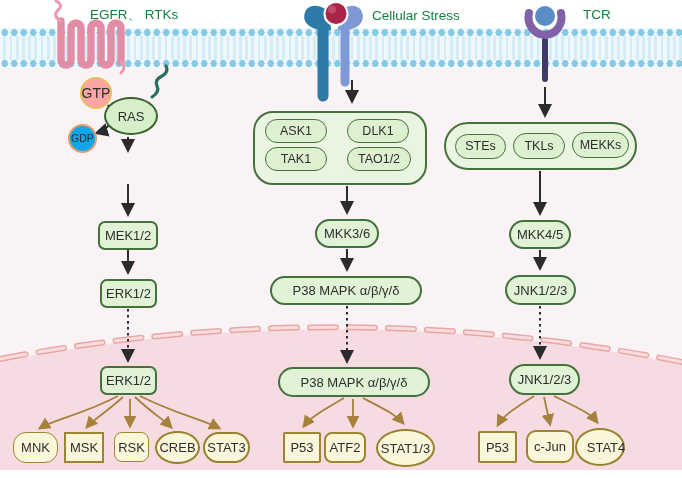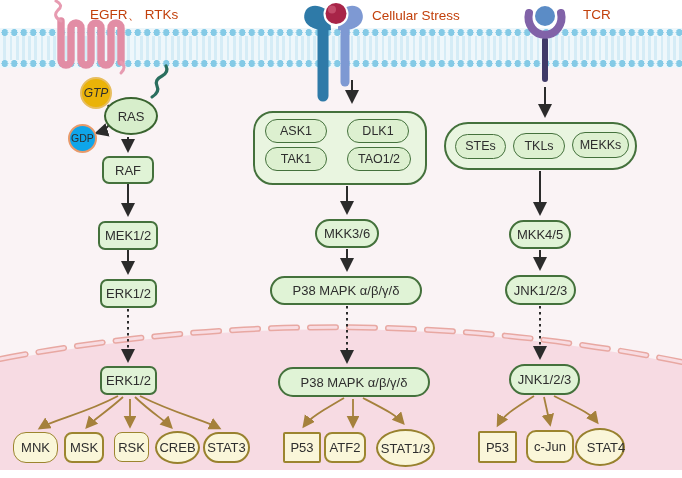--- a/index.html
+++ b/index.html
@@ -28,24 +28,24 @@
     position:absolute;z-index:6;box-sizing:border-box;display:flex;align-items:center;justify-content:center;
     font-size:13px;color:#2e2e2e;text-align:center;line-height:1;white-space:nowrap;
   }
   .green{background:#e0f3d6;border:2px solid #44713c;border-radius:7px;}
   .stadium{border-radius:999px;}
   .container-green{background:#e9f5e0;border:2px solid #44713c;border-radius:20px;}
   .inner-kinase{background:#ddf0d0;border:1.8px solid #44713c;border-radius:999px;font-size:12.5px;}
   .ellipse{border-radius:50%;}
   .cream{background:#faf6d9;border:1.7px solid #9c852f;}
   .thick{border-width:2.6px;border-color:#98812e;}
-  .gtp{background:#eab308;border:2px solid #e7bd5e;border-radius:50%;font-size:12px;font-style:italic;}
+  .gtp{background:#fca5a5;border:2px solid #e7bd5e;border-radius:50%;font-size:14px;}
   .gdp{background:#0ea5e9;border:2px solid #e89a6b;border-radius:50%;font-size:10.5px;}
   .ras{background:#d7eecb;border:2.2px solid #39632f;border-radius:50%;}
-  .hdr{position:absolute;z-index:6;font-size:13.5px;color:#c2410c;white-space:nowrap;}
+  .hdr{position:absolute;z-index:6;font-size:13.5px;color:#15803d;white-space:nowrap;}
 </style>
 </head>
 <body>
 
 <div id="stage">
 
   <div class="cytoplasm"></div>
 
   <svg class="nucleus-svg" width="682" height="478" viewBox="0 0 682 478">
     <path d="M 0,361 Q 341,296 682,364 L 682,470 L 0,470 Z" fill="#f7dbe3"></path>
@@ -127,26 +127,25 @@
     <path d="M 152,97 Q 160,92 157,86 Q 154,80 162,76 Q 169,72 166,66" fill="none" stroke="#2a6e5e" stroke-width="3.2" stroke-linecap="round"></path>
   </svg>
 
   <div class="hdr" style="left:90px;top:6px;">EGFR、 RTKs</div>
   <div class="hdr" style="left:372px;top:8px;">Cellular Stress</div>
   <div class="hdr" style="left:583px;top:7px;">TCR</div>
 
   <div class="node gtp" style="left:80px;top:77px;width:32px;height:32px;">GTP</div>
   <div class="node gdp" style="left:68px;top:124px;width:29px;height:29px;">GDP</div>
   <div class="node ras" style="left:104px;top:97px;width:54px;height:38px;">RAS</div>
-  <div class="node green" style="left:102px;top:156px;width:52px;height:28px;">RAF</div>
   <div class="node green" style="left:98px;top:221px;width:60px;height:29px;">MEK1/2</div>
   <div class="node green" style="left:100px;top:279px;width:57px;height:29px;">ERK1/2</div>
   <div class="node green" style="left:100px;top:366px;width:57px;height:29px;">ERK1/2</div>
   <div class="node cream" style="left:13px;top:432px;width:45px;height:31px;border-radius:13px;">MNK</div>
-  <div class="node cream" style="left:64px;top:432px;width:40px;height:31px;border-radius:8px;border-width:2.3px;text-align:right;">MSK</div>
+  <div class="node cream" style="left:64px;top:432px;width:40px;height:31px;border-radius:0;border-width:2.3px;text-align:right;">MSK</div>
   <div class="node cream" style="left:114px;top:432px;width:35px;height:30px;border-radius:8px;">RSK</div>
   <div class="node cream thick ellipse" style="left:155px;top:431px;width:45px;height:33px;">CREB</div>
   <div class="node cream thick stadium" style="left:203px;top:432px;width:47px;height:31px;">STAT3</div>
 
   <div class="node container-green" style="left:253px;top:111px;width:174px;height:74px;"></div>
   <div class="node inner-kinase" style="left:265px;top:119px;width:62px;height:24px;">ASK1</div>
   <div class="node inner-kinase" style="left:347px;top:119px;width:62px;height:24px;">DLK1</div>
   <div class="node inner-kinase" style="left:265px;top:147px;width:62px;height:24px;">TAK1</div>
   <div class="node inner-kinase" style="left:347px;top:147px;width:64px;height:24px;">TAO1/2</div>
   <div class="node green stadium" style="left:315px;top:219px;width:64px;height:29px;">MKK3/6</div>

